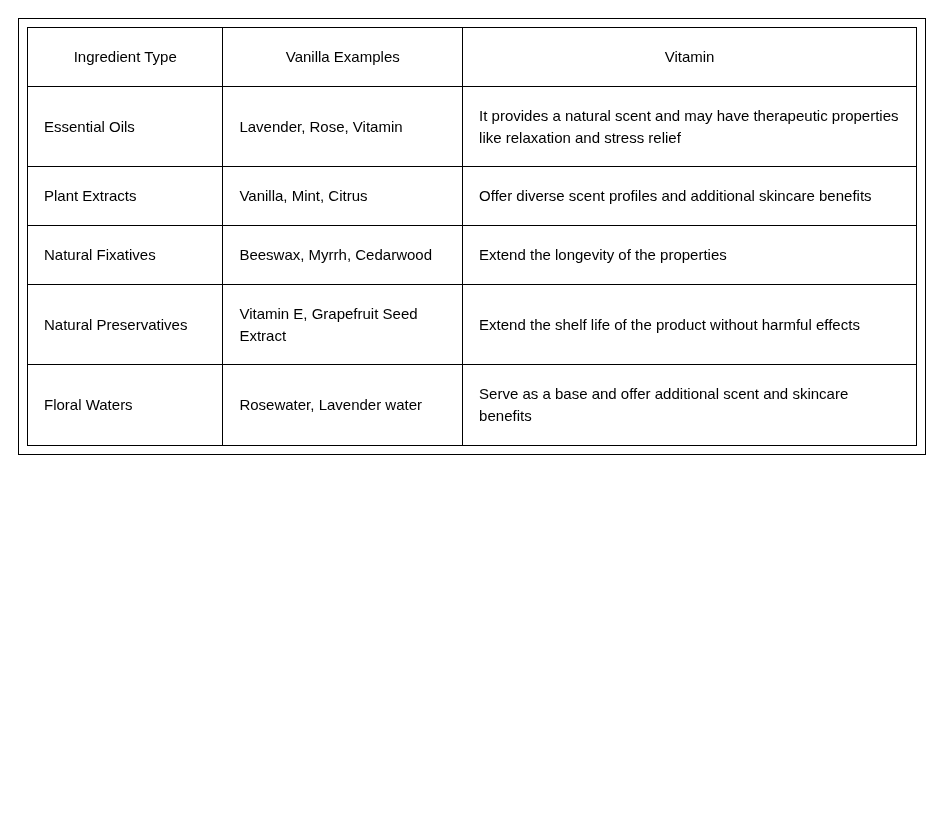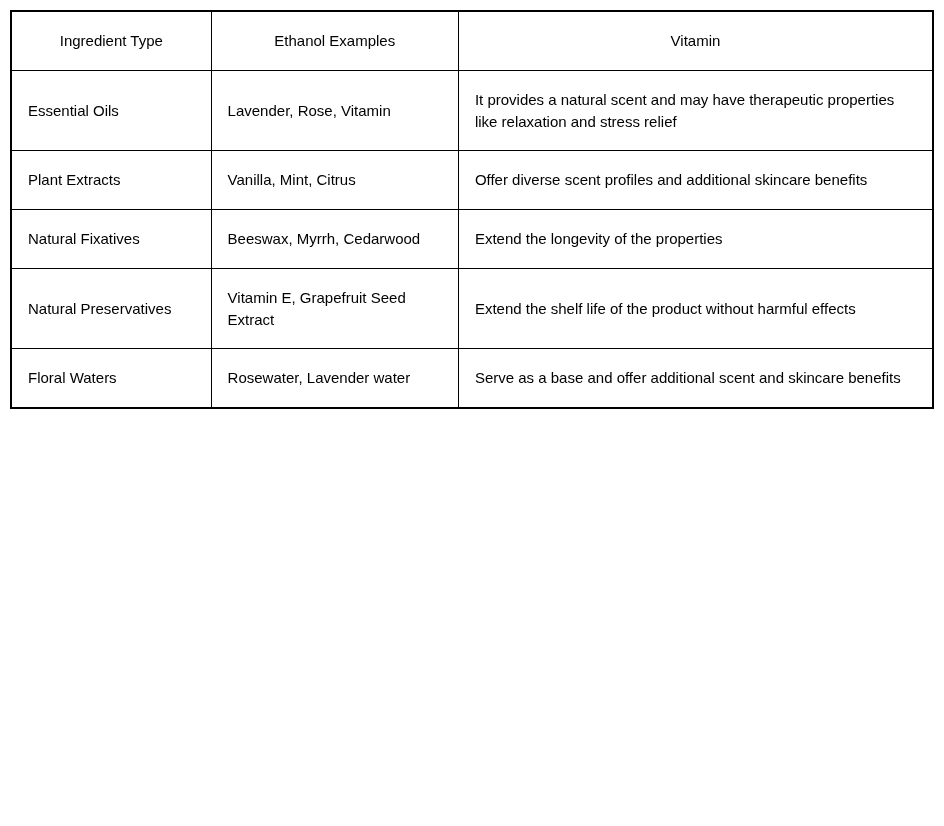--- a/index.html
+++ b/index.html
@@ -1,18 +1,18 @@
 <!DOCTYPE html>
 <html><head>
   <meta charset="utf-8">
   <style>
     * {
       box-sizing: border-box;
       margin: 0;
-      padding: 0;
+      padding: 8px;
     }
 
     body {
       background: #ffffff;
       font-family: Arial, sans-serif;
       font-size: 15px;
       color: #000000;
       display: flex;
       justify-content: center;
       align-items: flex-start;
@@ -60,21 +60,21 @@
     }
   </style>
 </head>
 <body>
 
 <div class="table-container">
   <table>
     <thead>
       <tr>
         <th class="col-type">Ingredient Type</th>
-        <th class="col-examples">Ethanol Examples</th>
+        <th class="col-examples">Vanilla Examples</th>
         <th class="col-benefits">Vitamin</th>
       </tr>
     </thead>
     <tbody id="table-body">
     <tr>
           <td class="col-type">Essential Oils</td>
           <td class="col-examples">Lavender, Rose, Vitamin</td>
           <td class="col-benefits">It provides a natural scent and may have therapeutic properties like relaxation and stress relief</td>
         </tr>
         <tr>

